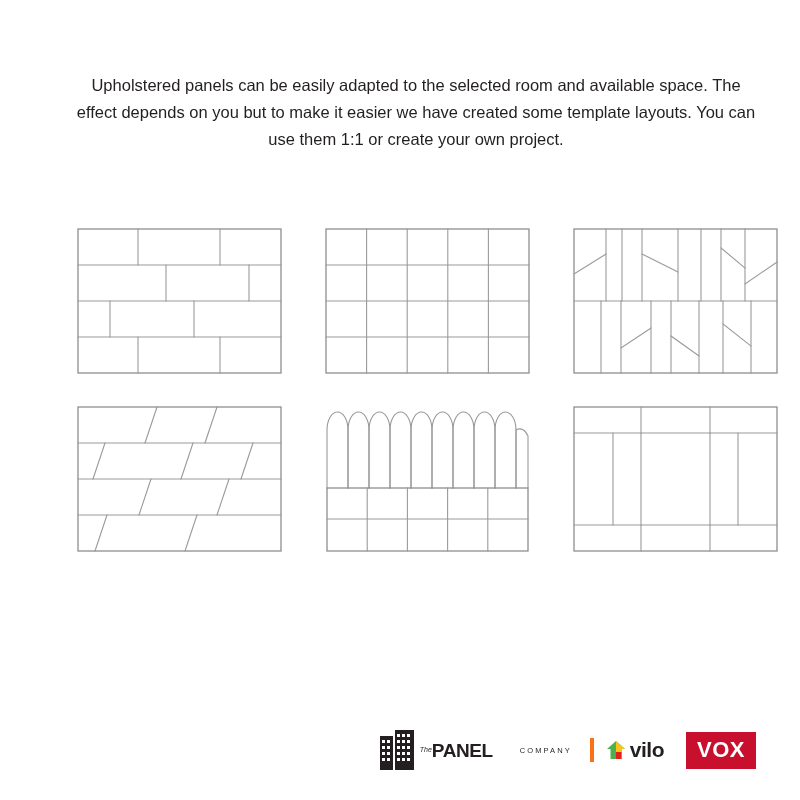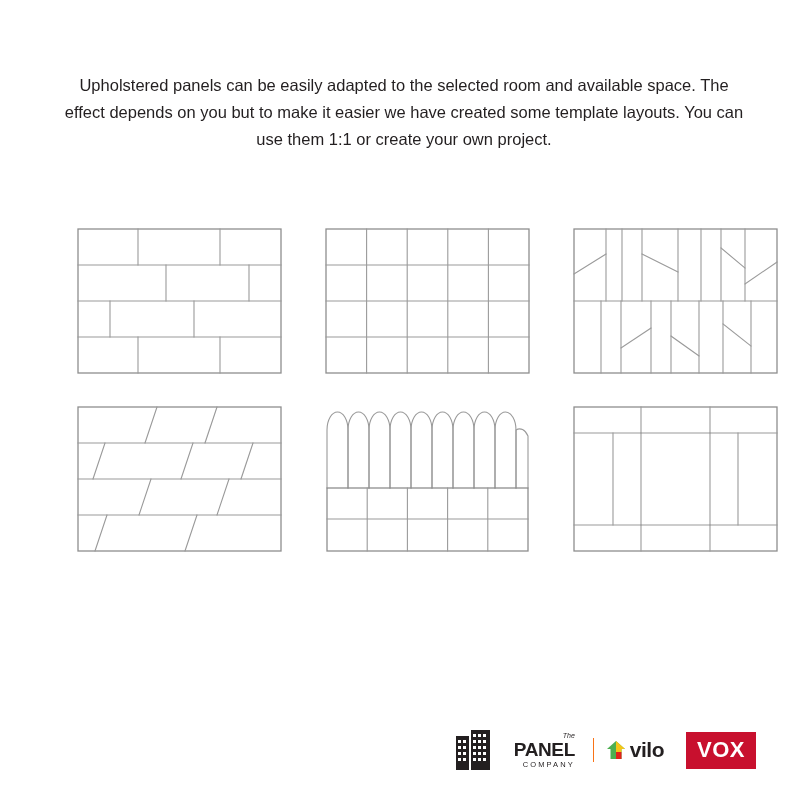--- a/index.html
+++ b/index.html
@@ -10,21 +10,21 @@
   body {
     width: 800px;
     height: 800px;
     font-family: "Liberation Sans", sans-serif;
     color: #231f20;
     position: relative;
     overflow: hidden;
   }
   .intro {
     position: absolute;
-    left: 64px;
+    left: 76px;
     top: 72px;
     width: 680px;
     text-align: center;
     font-size: 16.5px;
     line-height: 1.63;
     color: #231f20;
   }
   .grid {
     position: absolute;
     left: 0;
@@ -82,22 +82,22 @@
     align-items: center;
     gap: 6px;
   }
   .panel-mark {
     width: 34px;
     height: 40px;
     display: block;
   }
   .panel-words {
     display: flex;
-    flex-direction: column;
-    align-items: flex-end;
+    flex-direction: row;
+    align-items: center;
     line-height: 1;
   }
   .panel-the {
     font-size: 7px;
     font-style: italic;
     color: #231f20;
     margin-bottom: 1px;
   }
   .panel-main {
     font-size: 19px;
@@ -110,21 +110,21 @@
     letter-spacing: 2.1px;
     color: #231f20;
     margin-top: 2px;
     margin-left: 27px;
   }
   .logo-vilo {
     display: flex;
     align-items: center;
     gap: 4px;
     padding-left: 12px;
-    border-left: 1px solid #f97316;
+    border-left: 4px solid #f97316;
     margin-left: 4px;
   }
   .vilo-mark {
     width: 20px;
     height: 20px;
     display: block;
   }
   .vilo-word {
     font-size: 21px;
     font-weight: bold;

